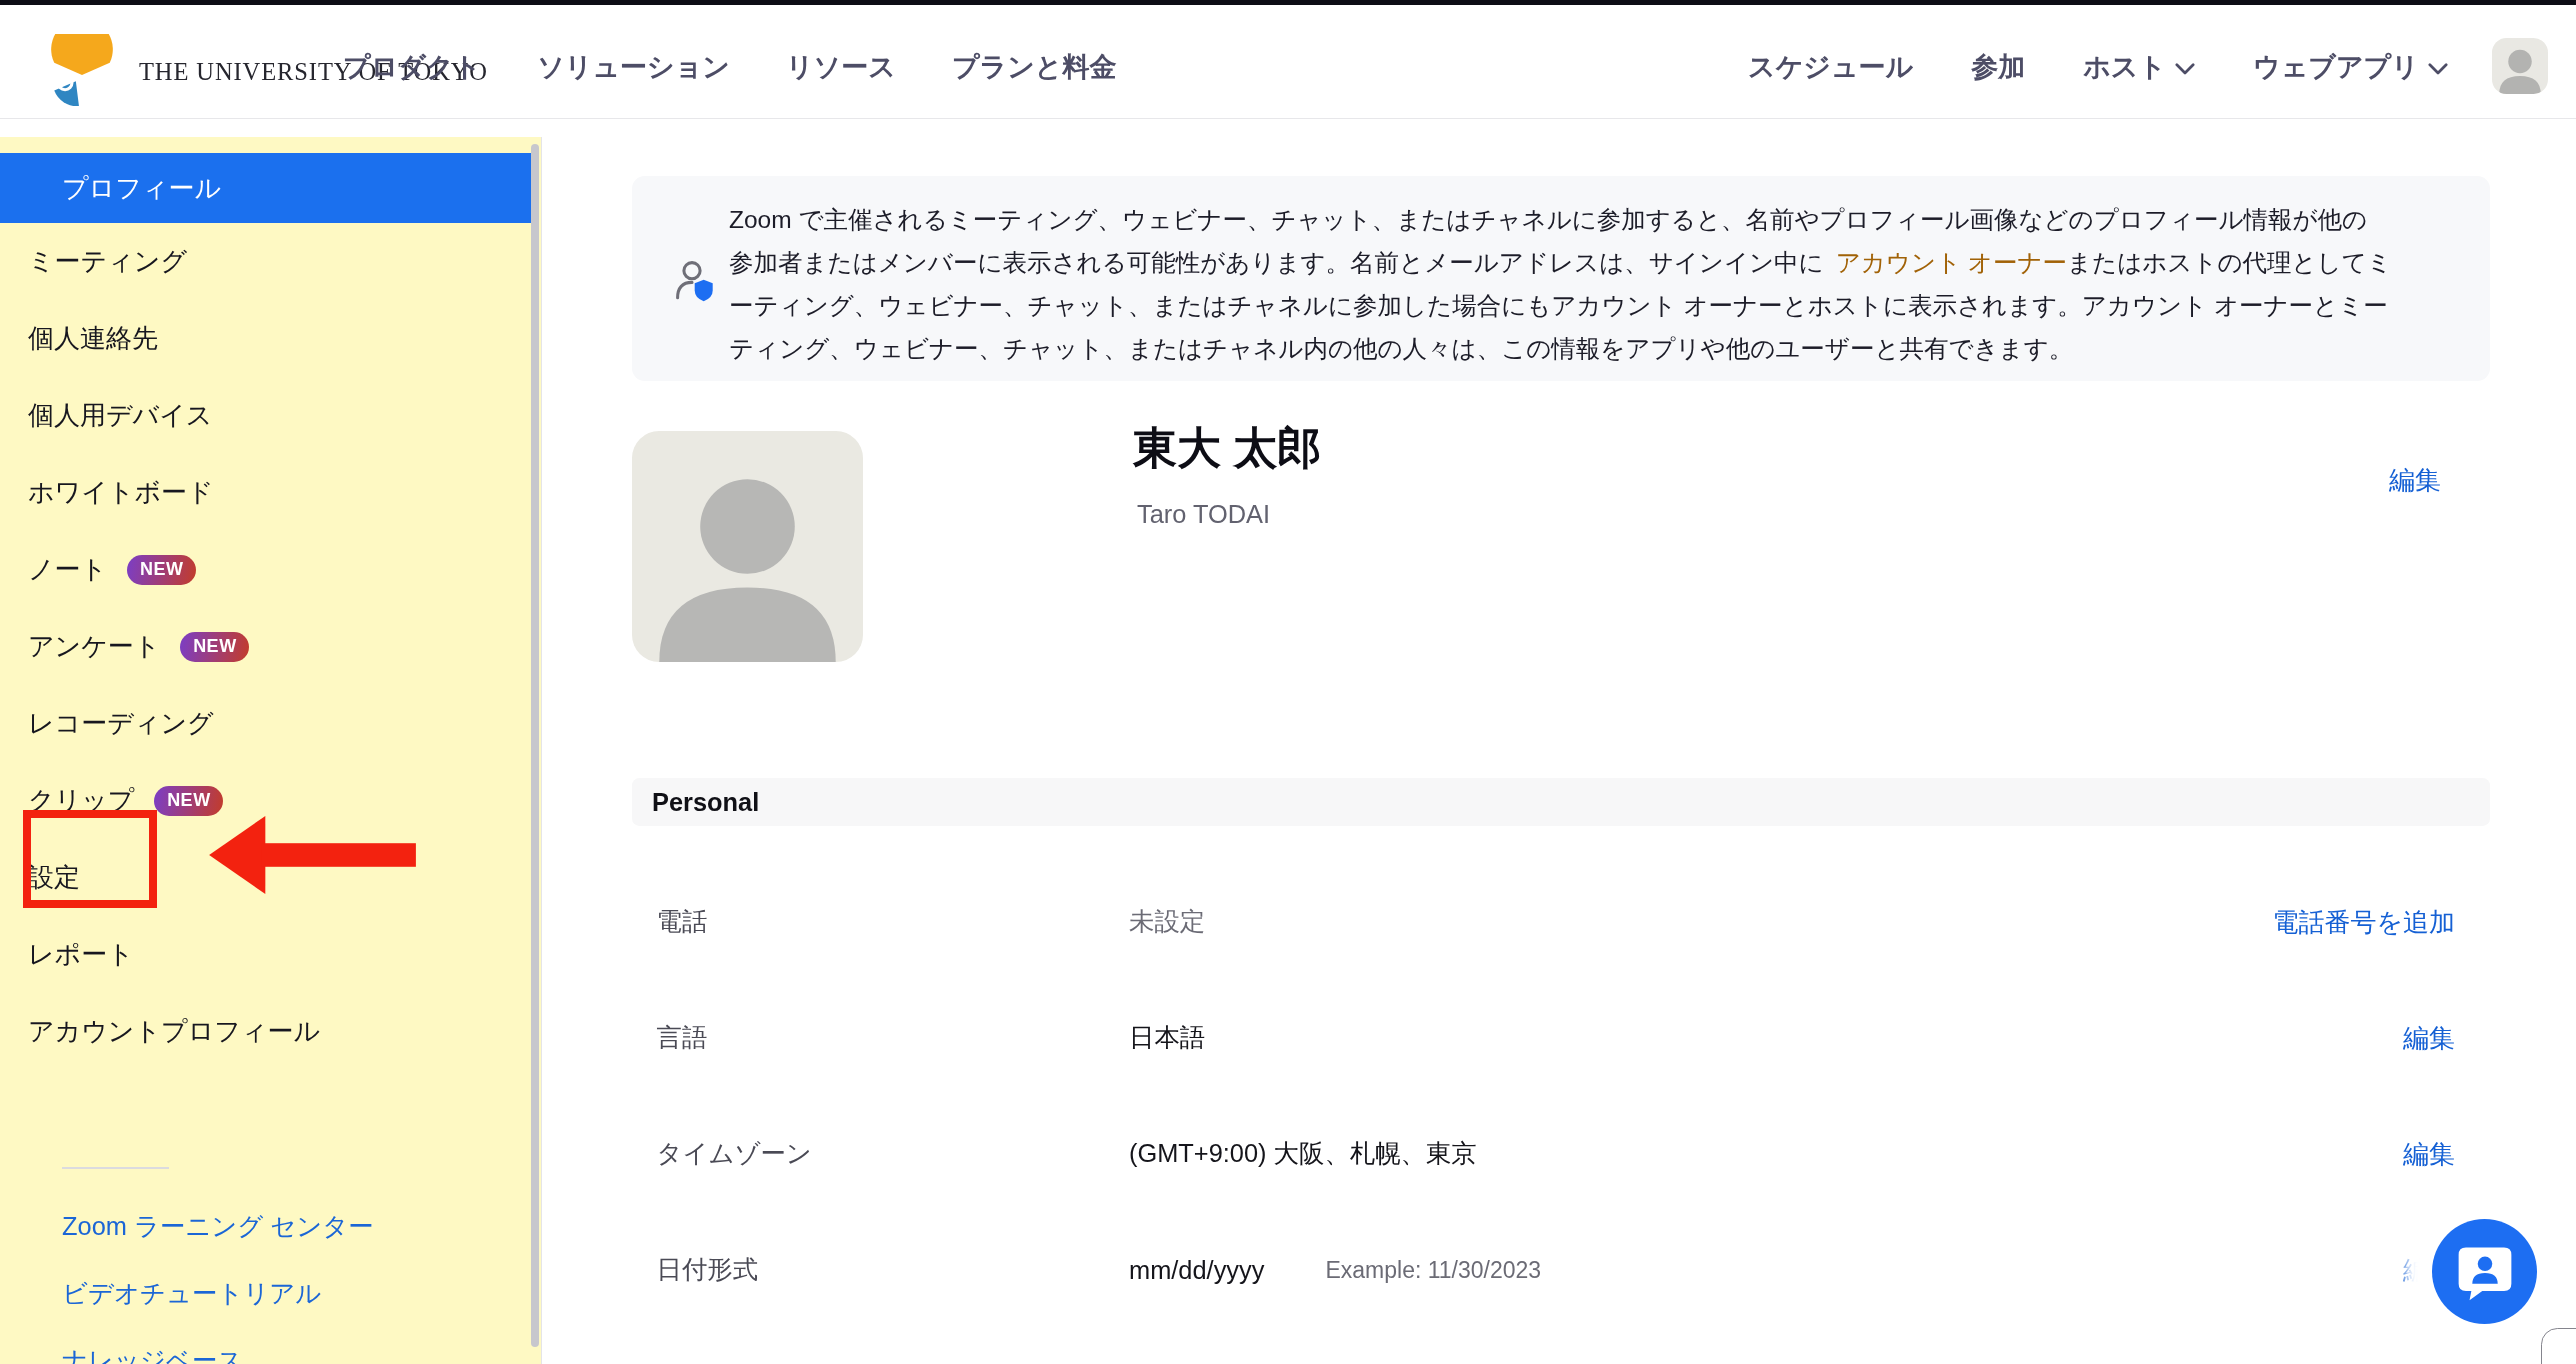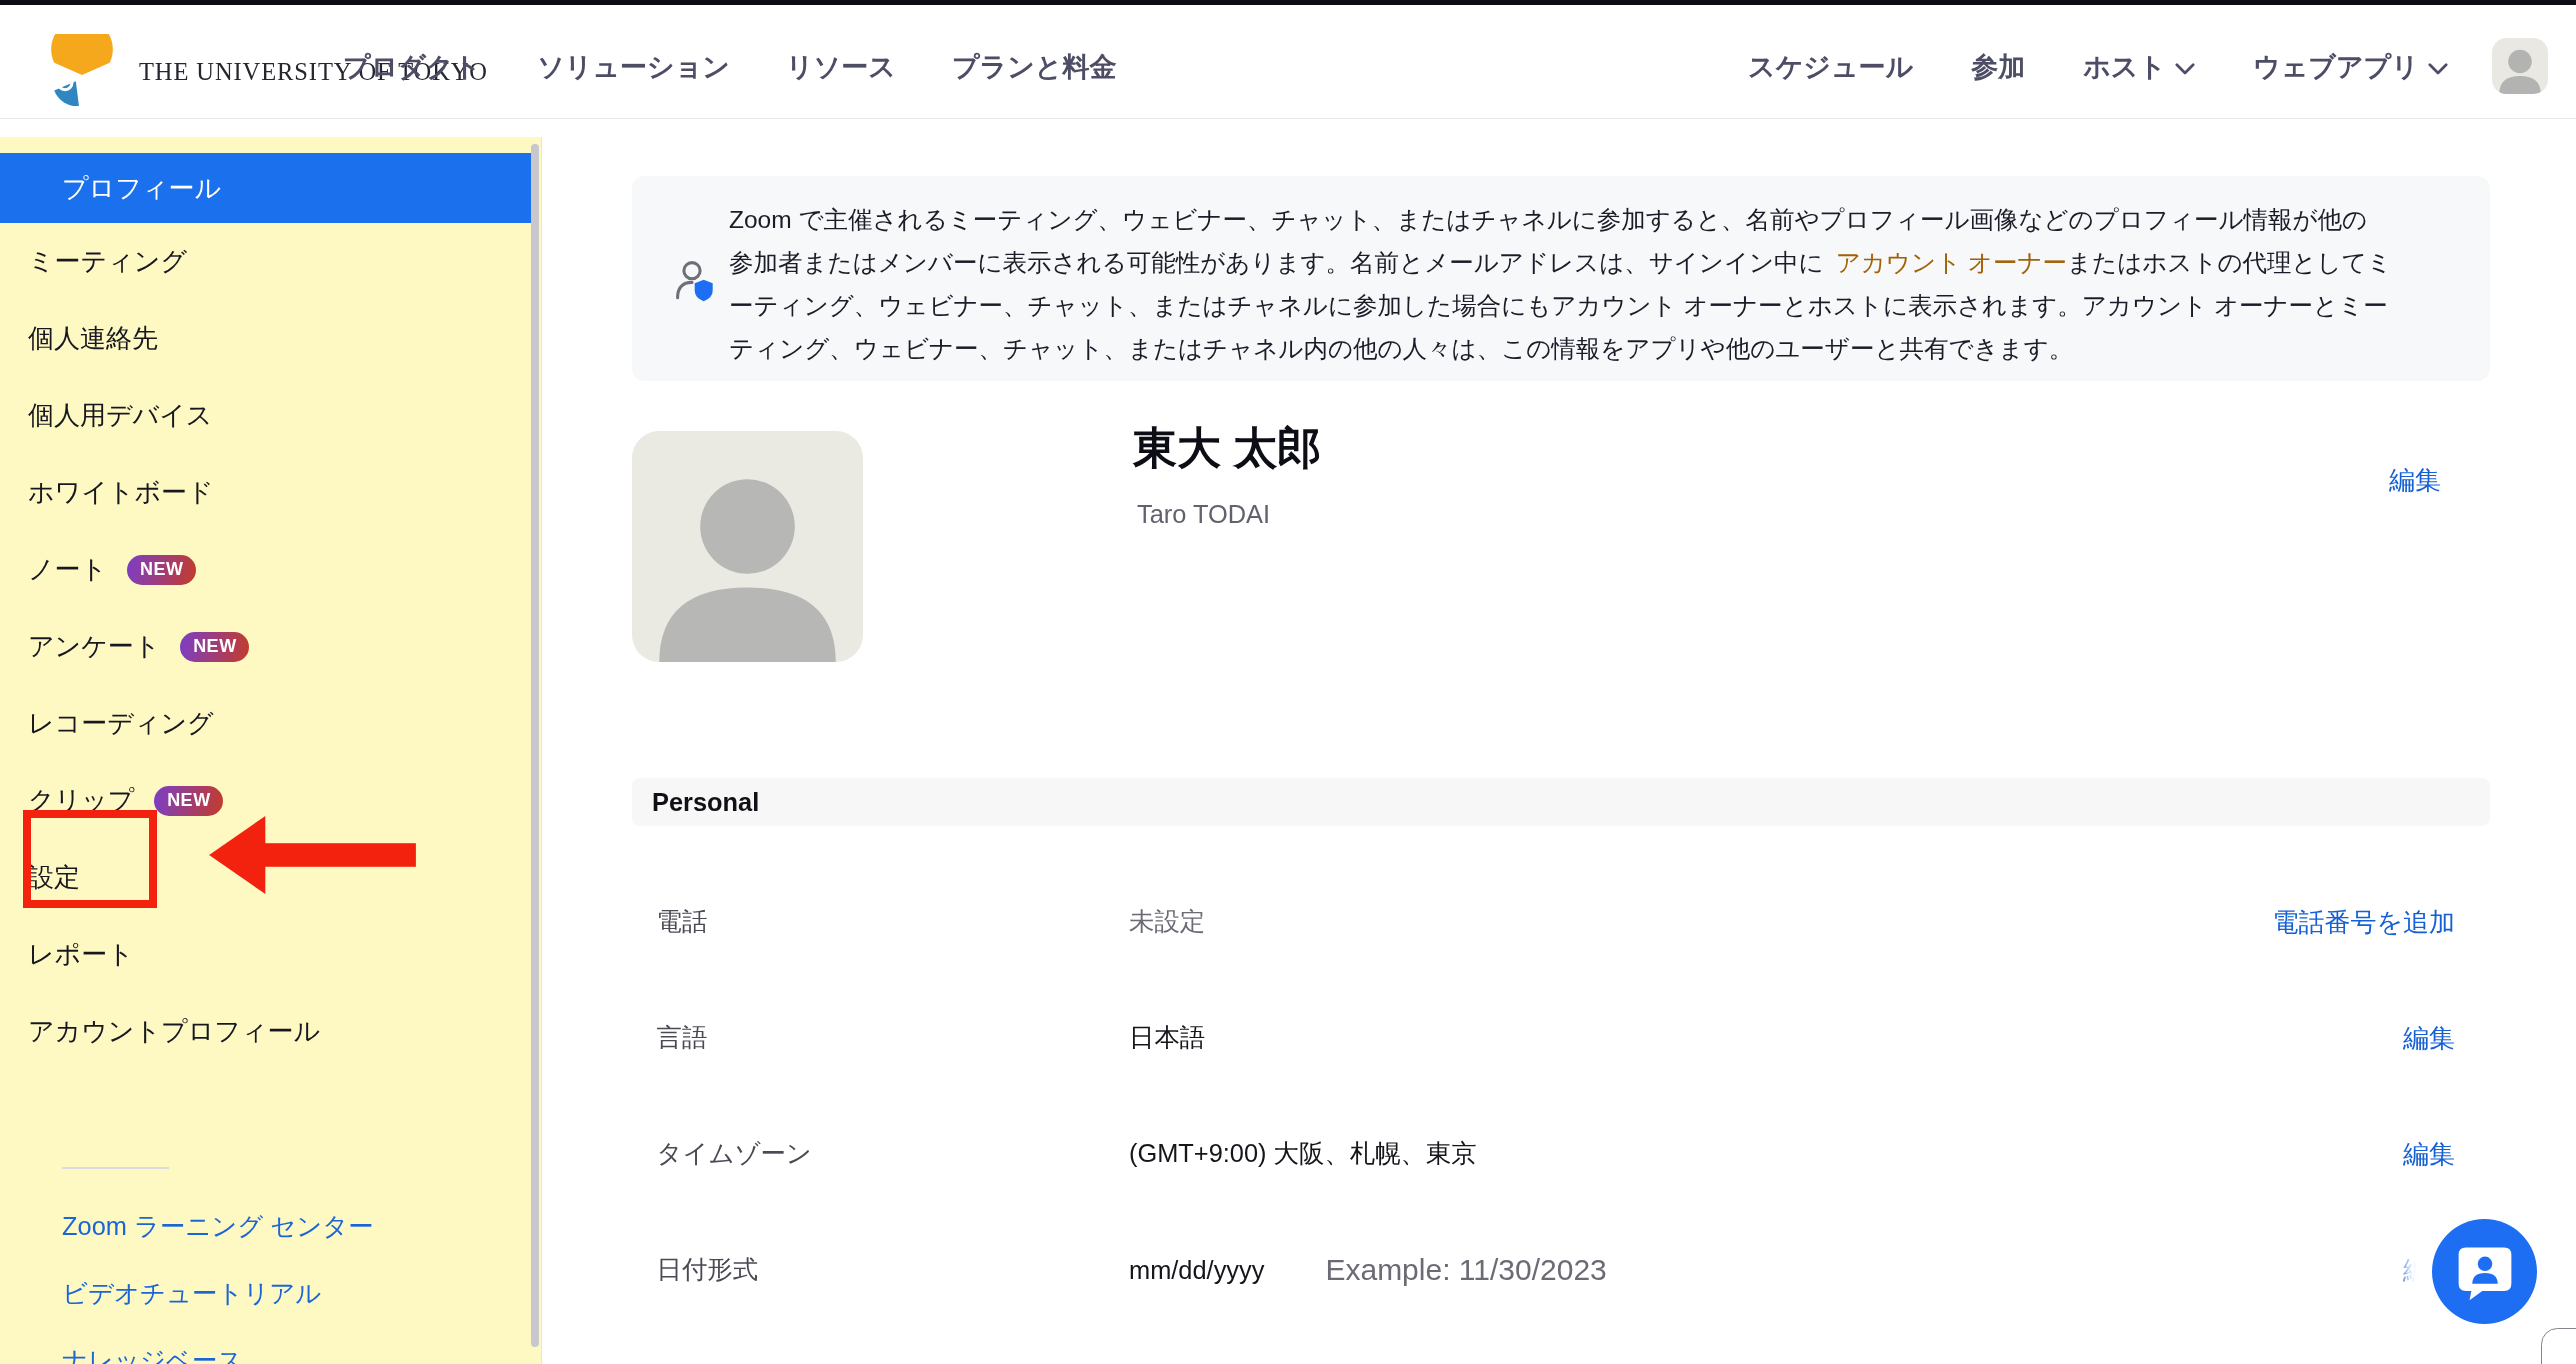--- a/index.html
+++ b/index.html
@@ -56,21 +56,21 @@
 
   .personal-bar{position:absolute;left:89px;top:659px;width:1858px;height:48px;background:#f7f7f8;
                 border-radius:7.3px;display:flex;align-items:center;}
   .personal-bar span{margin-left:20px;font-size:25.4px;font-weight:bold;color:#101016;}
 
   .rows{position:absolute;left:89px;top:708px;width:1858px;padding-top:37px;}
   .prow{height:116px;display:flex;align-items:center;}
   .prow .lab{flex:0 0 497px;padding-left:24.5px;box-sizing:border-box;font-size:25.4px;color:#4a4a55;}
   .prow .val{font-size:25.4px;color:#15151b;}
   .prow .val.muted{color:#6b6b75;}
-  .prow .example{margin-left:61px;font-size:30px;color:#6b6b75;}
+  .prow .example{margin-left:61px;font-size:23px;color:#6b6b75;}
   .prow .action{margin-left:auto;margin-right:35px;font-size:26px;color:#1560d4;font-weight:500;
                 white-space:nowrap;cursor:pointer;}
 
   
   .support-halo{position:absolute;left:2405px;top:1192px;width:162px;height:162px;border-radius:50%;
                 background:#fff;filter:blur(5.4px);}
   .support-btn{position:absolute;left:2432px;top:1219px;width:105px;height:105px;border-radius:50%;
                background:#1d6ef2;cursor:pointer;display:flex;align-items:center;justify-content:center;}
   .corner-widget{position:absolute;left:2541px;top:1328px;width:67px;height:67px;border-radius:16.3px;
                  background:#fff;border:1.8px solid #85858e;box-sizing:border-box;}

